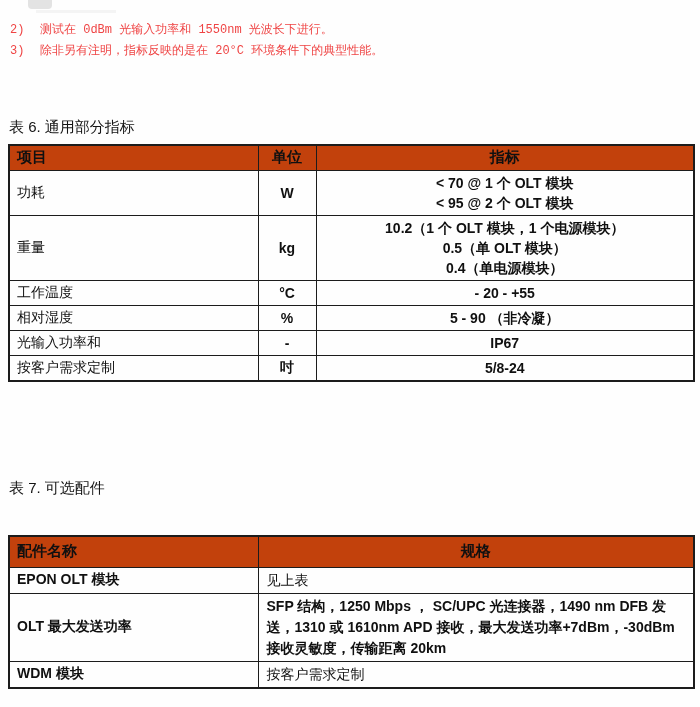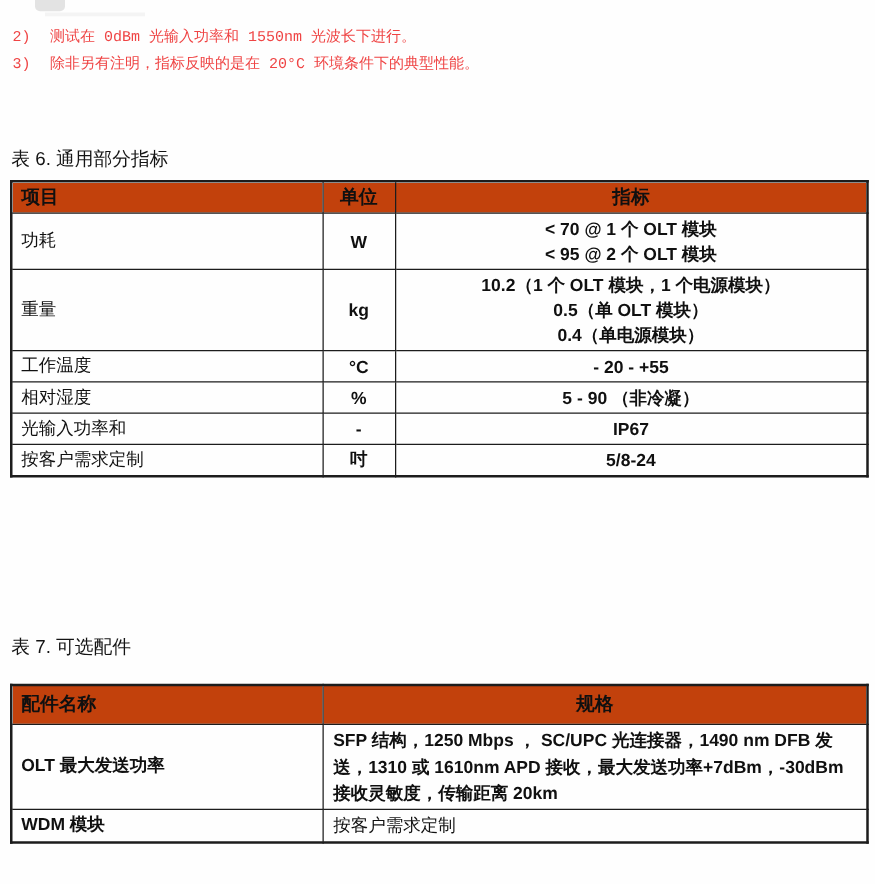--- a/index.html
+++ b/index.html
@@ -39,32 +39,32 @@
   }
   .note-line { white-space: nowrap; }
   .note-num { display: inline-block; width: 30px; }
   .tbl-title {
     position: absolute;
     left: 9px;
     font-size: 15px;
     color: #141414;
   }
   .t6-title { top: 118px; }
-  .t7-title { top: 508px; }
+  .t7-title { top: 479px; }
   table {
     position: absolute;
     left: 8px;
     border-collapse: collapse;
     table-layout: fixed;
     width: 685px;
     font-size: 14px;
     color: #101010;
   }
   .t6 { top: 144px; }
-  .t7 { top: 535px; margin-top: 12px; }
+  .t7 { top: 535px; }
   th, td {
     border: 1px solid #1c1c1c;
     padding: 0;
     vertical-align: middle;
     overflow: hidden;
   }
   table { border: 2px solid #1c1c1c; }
   th {
     background: #c2410c;
     font-weight: bold;
@@ -167,20 +167,24 @@
 <table class="t7">
   <colgroup>
       <col style="width:249px">
       <col style="width:436px">
     </colgroup>
   <tbody>
       <tr class="hrow">
     <th class="th-item">配件名称</th>
     <th class="th-spec">规格</th>
   </tr>
+  <tr class="r-std">
+    <td class="td-item">EPON OLT 模块</td>
+    <td class="td-spec">见上表</td>
+  </tr>
   <tr class="r-big">
     <td class="td-item">OLT 最大发送功率</td>
     <td class="td-spec heavy">SFP 结构，1250 Mbps ， SC/UPC 光连接器，1490 nm DFB 发送，1310 或 1610nm APD 接收，最大发送功率+7dBm，-30dBm 接收灵敏度，传输距离 20km</td>
   </tr>
   <tr class="r-std">
     <td class="td-item">WDM 模块</td>
     <td class="td-spec">按客户需求定制</td>
   </tr>
 </tbody>
   </table>

